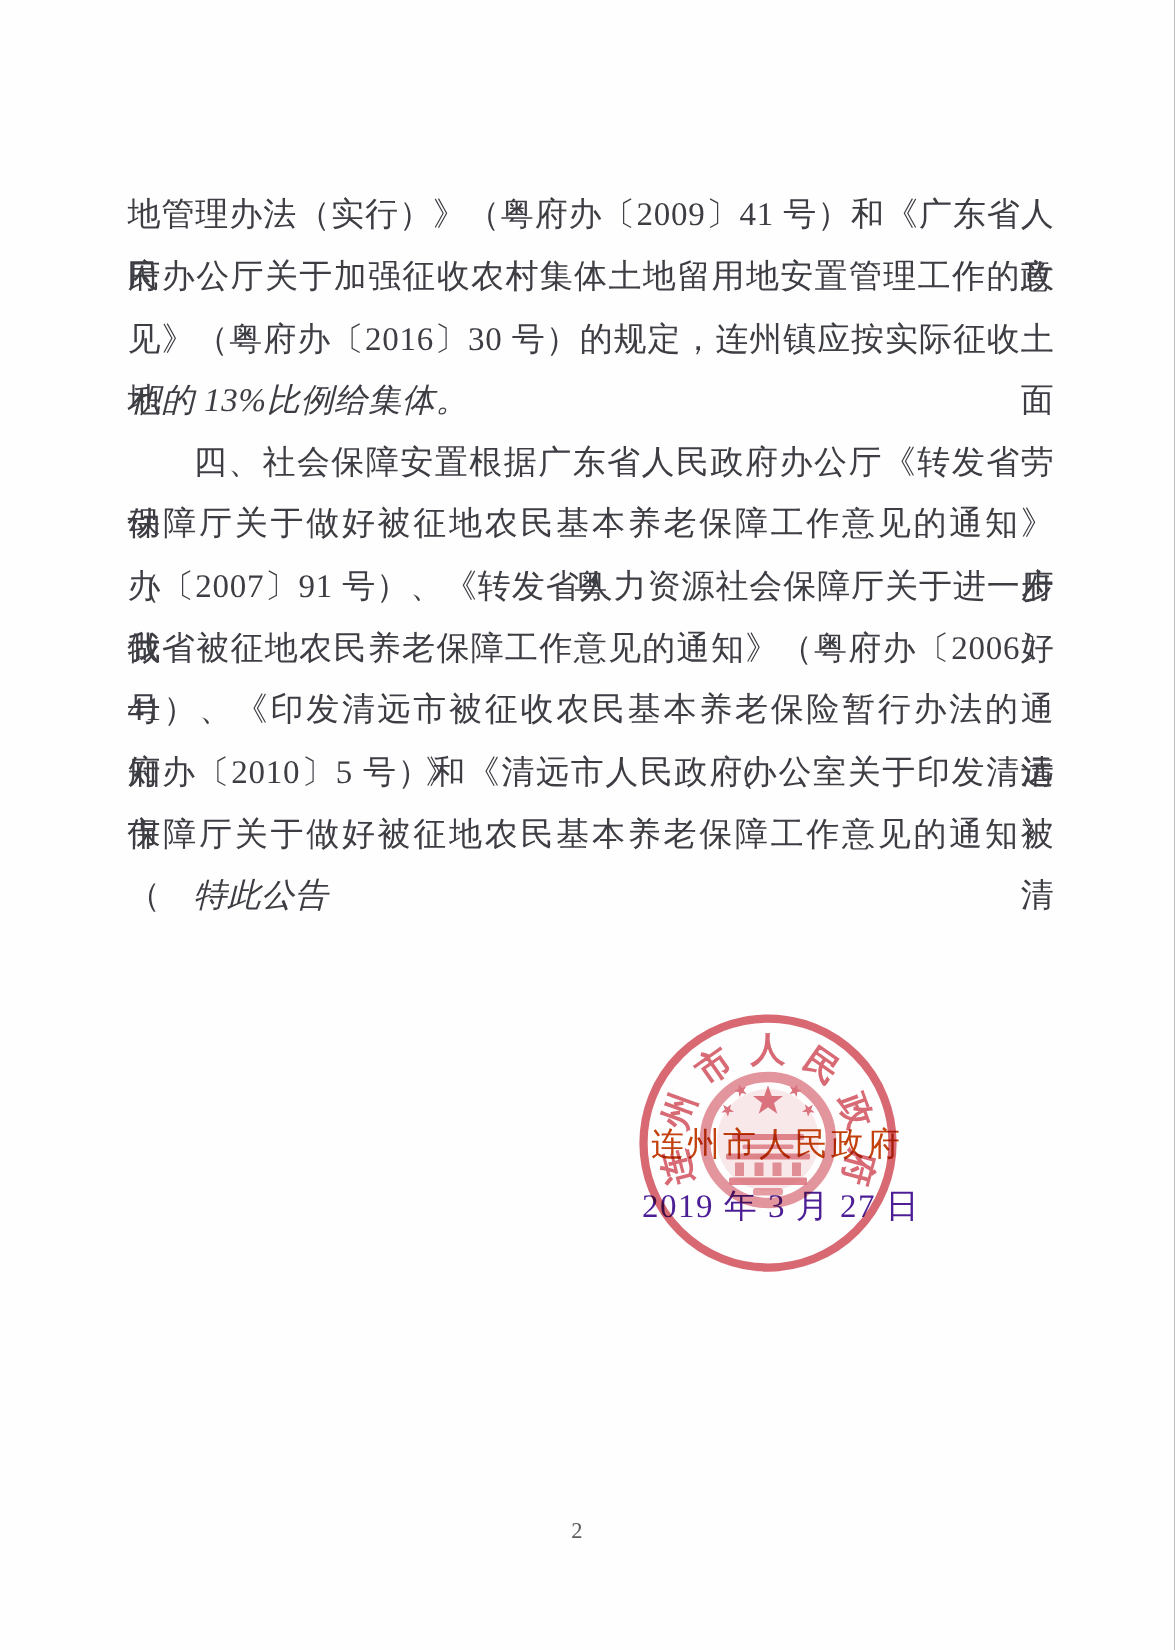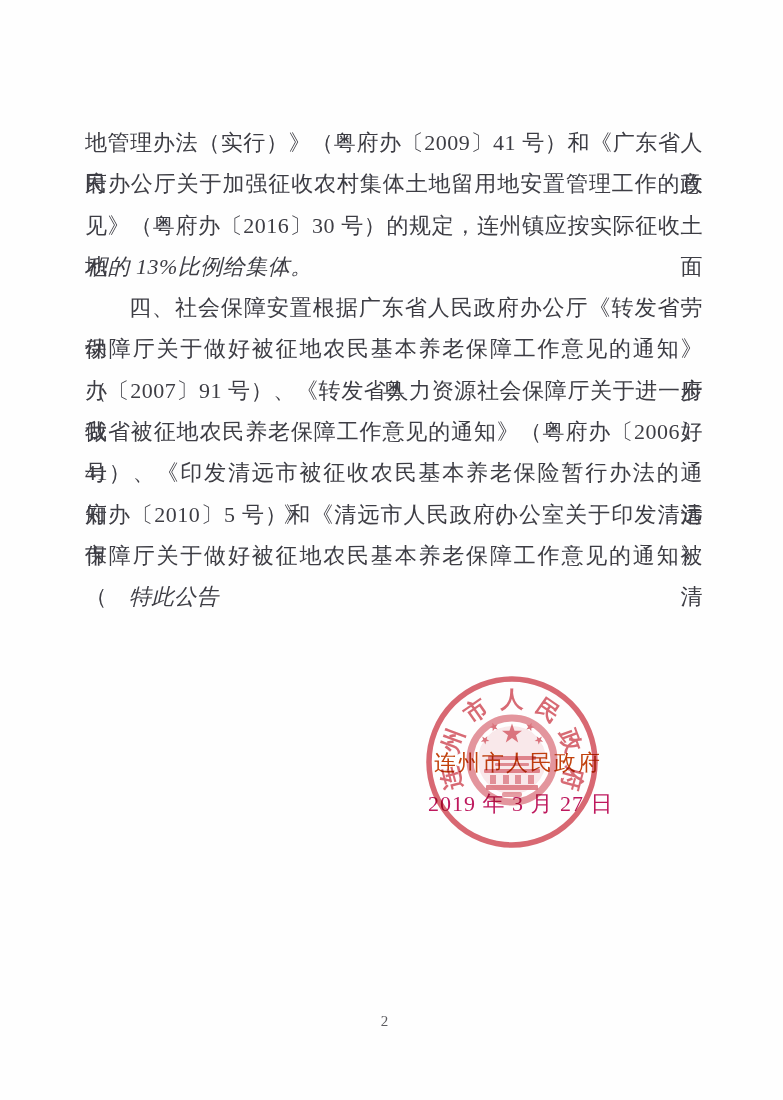--- a/index.html
+++ b/index.html
@@ -53,21 +53,21 @@
     font-size: 22px;
     letter-spacing: 2px;
     color: #c2410c;
   }
   .date-line {
     position: absolute;
     left: 428px;
     top: 789px;
     font-size: 22px;
     letter-spacing: 1px;
-    color: #be185d;
+    color: #4c1d95;
   }
   
   .seal {
     position: absolute;
     left: 424px;
     top: 674px;
     width: 176px;
     height: 176px;
     mix-blend-mode: multiply;
     opacity: 0.88;

